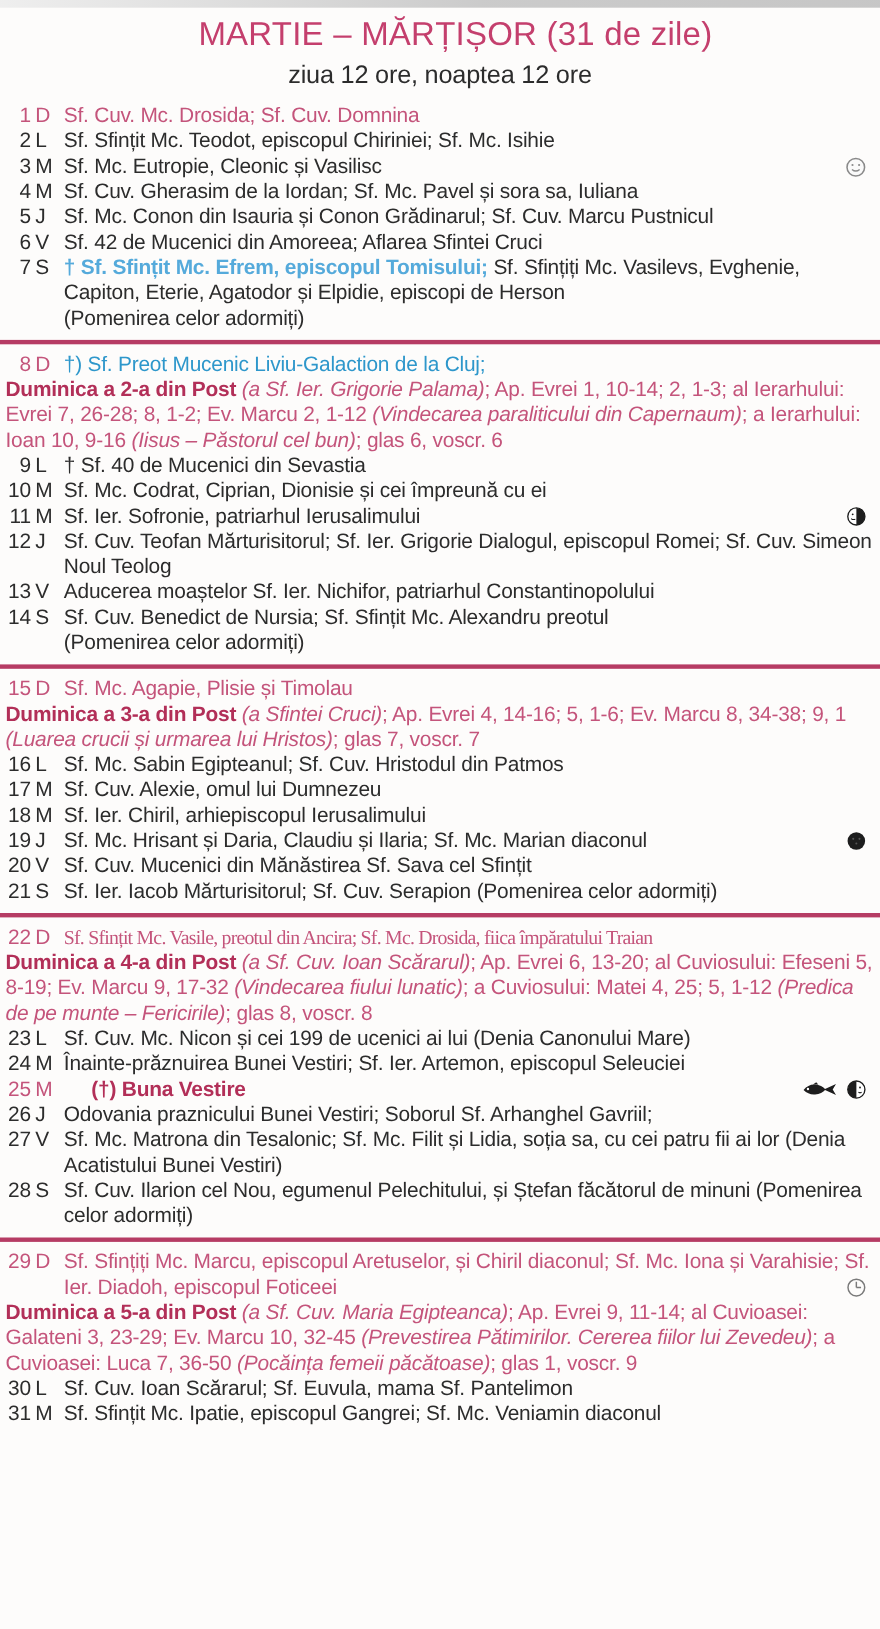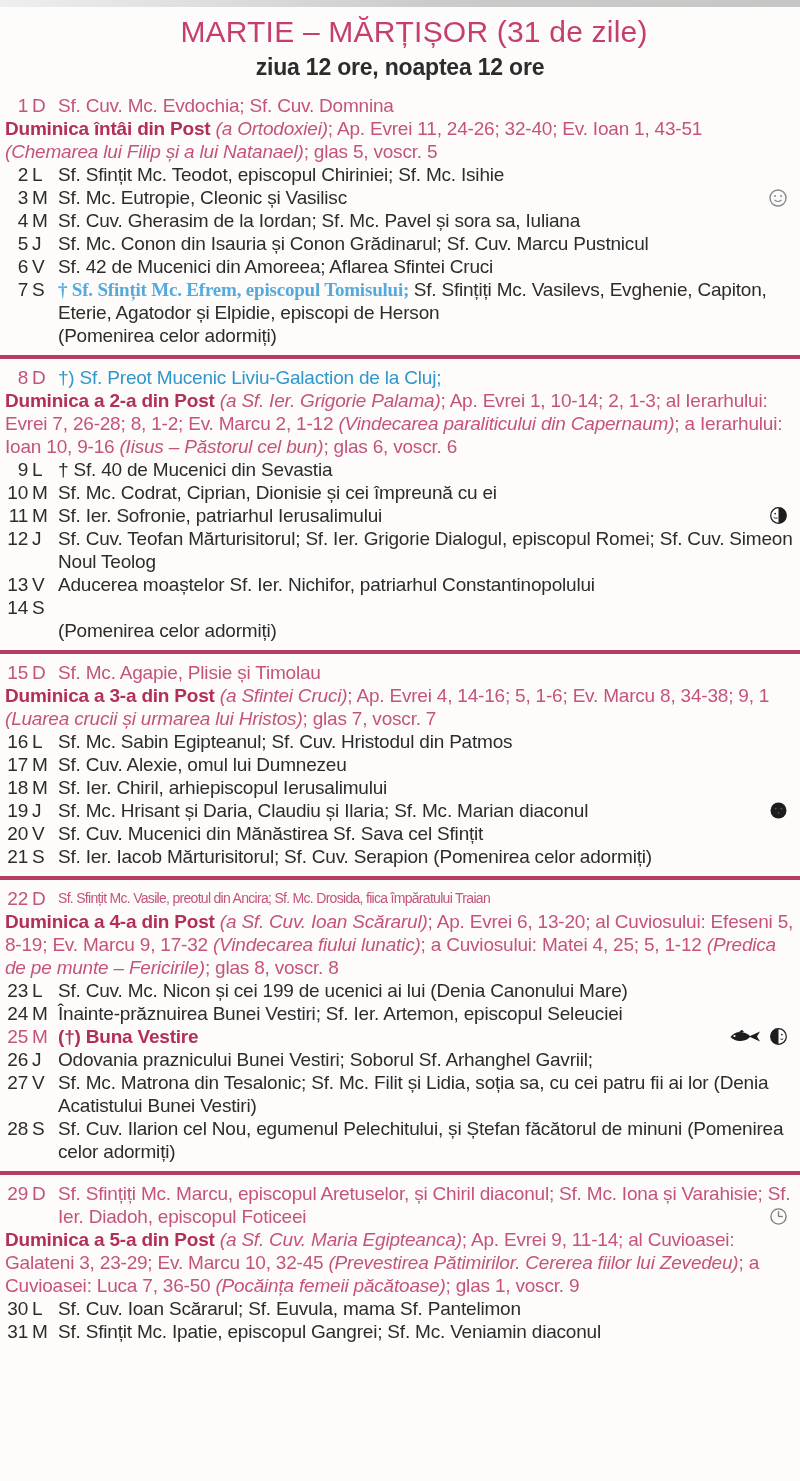--- a/index.html
+++ b/index.html
@@ -8,55 +8,54 @@
   }
   *{margin:0;padding:0;box-sizing:border-box;}
   html,body{background:#fff;}
   body{width:800px;height:1481px;overflow:hidden;font-family:"Liberation Sans",sans-serif;
        background:var(--paper);color:var(--ink);letter-spacing:-0.2px;}
   .scan-edge{position:absolute;top:0;left:0;width:800px;height:7px;
        background:linear-gradient(to right,#ececec,#c2c2c2 55%,#bdbdbd);opacity:.85;}
   h1{font-family:"Liberation Sans",sans-serif;font-weight:400;font-size:30px;line-height:36px;
      text-align:center;color:#c43f6d;margin-top:14px;letter-spacing:0.2px;padding-left:28px;}
   .subtitle{font-size:23px;line-height:28px;text-align:center;color:var(--ink);
-     margin-top:3px;margin-bottom:13px;font-weight:bold;}
+     margin-top:3px;margin-bottom:13px;}
   #cal{font-size:19px;line-height:23px;}
   .row{position:relative;}
   .day-row{display:grid;grid-template-columns:28px 22px 1fr;column-gap:4px;padding-right:4px;}
   .day-row .num{text-align:right;}
   .day-row .letter{text-align:left;}
   .para-row{padding-left:5px;padding-right:3px;}
   .num-pink{color:var(--pink);} .num-black{color:var(--ink);}
   .s-pink{color:var(--pink);}
   .s-pinkBold{color:var(--pinkDark);font-weight:bold;}
   .s-pinkItal{color:var(--pink);font-style:italic;}
   .s-black{color:var(--ink);}
   .s-ital{color:var(--ink);}
-  .s-blue{color:var(--blueLight);font-weight:600;font-family:Liberation Serif, serif;}
+  .s-blue{color:var(--blueLight);font-weight:600;}
   .s-blueBold{color:var(--blue);font-weight:normal;}
-  .s-redBold{color:var(--pinkDark);font-weight:bold;}
-  .condensed{letter-spacing:-0.7px;font-size:14px;white-space:nowrap;}
+  .s-redBold{color:var(--pinkDark);font-weight:bold;margin-left:25px;}
+  .condensed{letter-spacing:-0.7px;font-size:18px;white-space:nowrap;font-family:Liberation Serif, serif;}
   .separator{height:4px;background:var(--pinkSep);margin:8px 0 7px 0;}
   .icons{position:absolute;right:12px;display:flex;gap:7px;align-items:center;height:23px;}
   .icons svg{display:block;}
 </style>
 </head>
 <body>
 
 <div class="page">
   <div class="scan-edge"></div>
   <h1>MARTIE – MĂRȚIȘOR (31 de zile)</h1>
   <div class="subtitle">ziua 12 ore, noaptea 12 ore</div>
   <div id="cal">
       <div class="row day-row">
         <span class="num num-pink">1</span>
         <span class="letter num-pink">D</span>
-        <div class="text"><span class="s-pink">Sf. Cuv. Mc. Evdochia; Sf. Cuv. Domnina</span></div>
-      </div>
-      <div class="row para-row"><span class="s-pinkBold">Duminica întâi din Post </span><span class="s-pinkItal">(a Ortodoxiei)</span><span class="s-pink">; Ap. Evrei 11, 24-26; 32-40; Ev. Ioan 1, 43-51 </span><span class="s-pinkItal">(Chemarea lui Filip și a lui Natanael)</span><span class="s-pink">; glas 5, voscr. 5</span></div>
+        <div class="text"><span class="s-pink">Sf. Cuv. Mc. Drosida; Sf. Cuv. Domnina</span></div>
+      </div>
       <div class="row day-row">
         <span class="num num-black">2</span>
         <span class="letter num-black">L</span>
         <div class="text"><span class="s-black">Sf. Sfințit Mc. Teodot, episcopul Chiriniei; Sf. Mc. Isihie</span></div>
       </div>
       <div class="row day-row">
         <span class="num num-black">3</span>
         <span class="letter num-black">M</span>
         <div class="text"><span class="s-black">Sf. Mc. Eutropie, Cleonic și Vasilisc</span></div>
         <span class="icons" style="top: 0px;">
@@ -128,21 +127,21 @@
         <div class="text"><span class="s-black">Sf. Cuv. Teofan Mărturisitorul; Sf. Ier. Grigorie Dialogul, episcopul Romei; Sf. Cuv. Simeon Noul Teolog</span></div>
       </div>
       <div class="row day-row">
         <span class="num num-black">13</span>
         <span class="letter num-black">V</span>
         <div class="text"><span class="s-black">Aducerea moaștelor Sf. Ier. Nichifor, patriarhul Constantinopolului</span></div>
       </div>
       <div class="row day-row">
         <span class="num num-black">14</span>
         <span class="letter num-black">S</span>
-        <div class="text"><br><span class="s-ital">(Pomenirea celor adormiți)</span></div>
+        <div class="text"><span class="s-black">Sf. Cuv. Benedict de Nursia; Sf. Sfințit Mc. Alexandru preotul</span><br><span class="s-ital">(Pomenirea celor adormiți)</span></div>
       </div>
       <div class="separator"></div>
       <div class="row day-row">
         <span class="num num-pink">15</span>
         <span class="letter num-pink">D</span>
         <div class="text"><span class="s-pink">Sf. Mc. Agapie, Plisie și Timolau</span></div>
       </div>
       <div class="row para-row"><span class="s-pinkBold">Duminica a 3-a din Post </span><span class="s-pinkItal">(a Sfintei Cruci)</span><span class="s-pink">; Ap. Evrei 4, 14-16; 5, 1-6; Ev. Marcu 8, 34-38; 9, 1 </span><span class="s-pinkItal">(Luarea crucii și urmarea lui Hristos)</span><span class="s-pink">; glas 7, voscr. 7</span></div>
       <div class="row day-row">
         <span class="num num-black">16</span>

